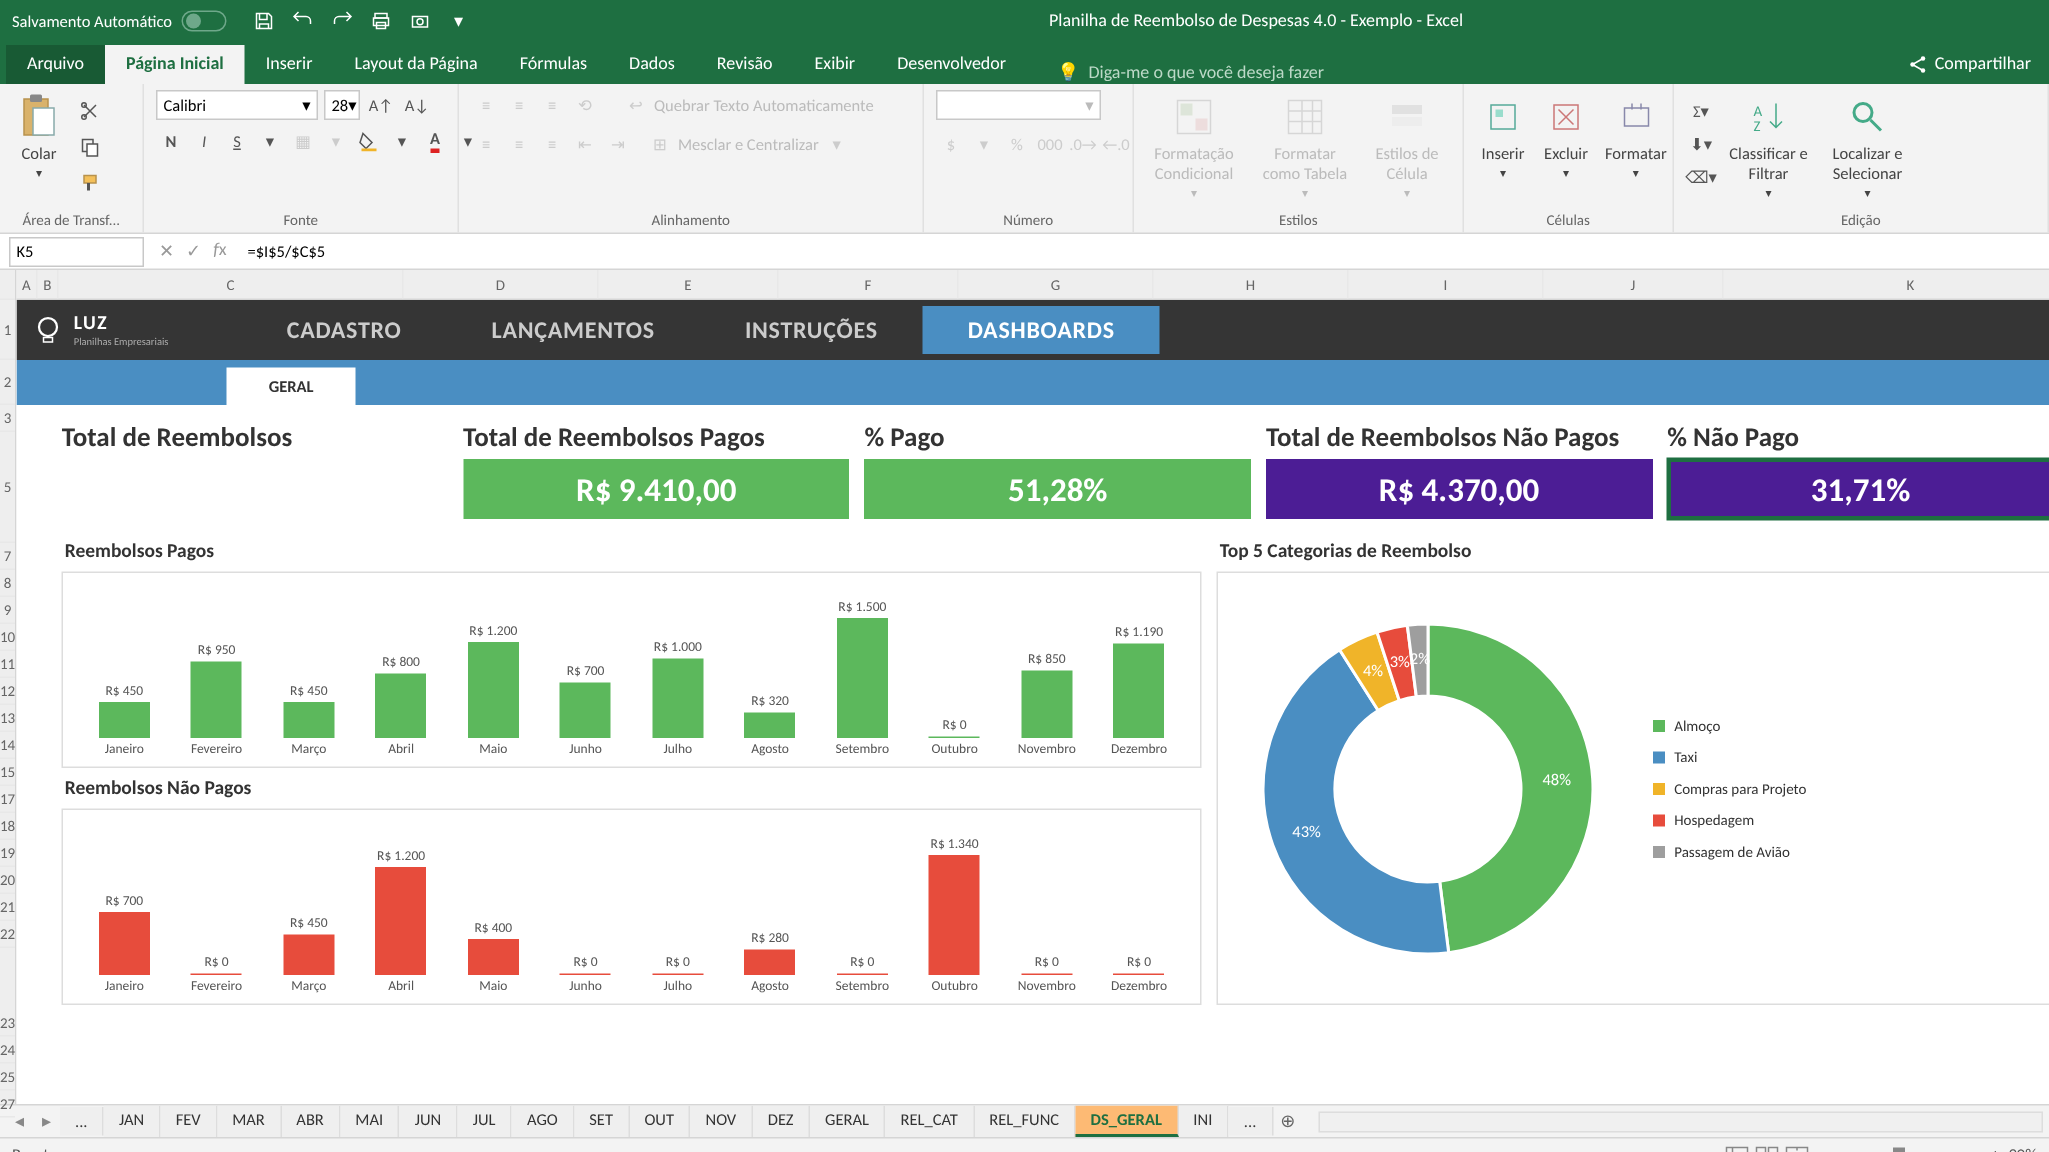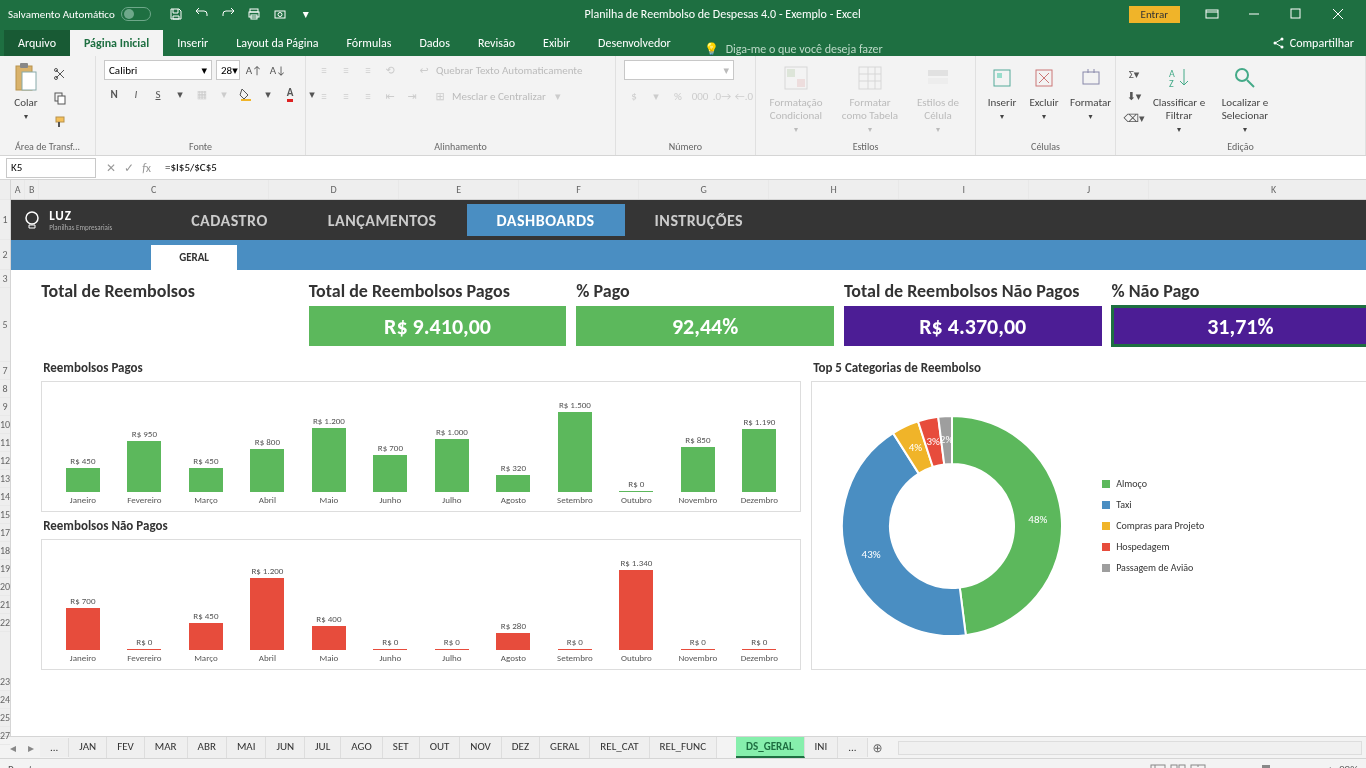--- a/index.html
+++ b/index.html
@@ -90,21 +90,21 @@
 .donut { width: 260px; height: 260px; position: relative; }
 .legend { display: flex; flex-direction: column; gap: 8px; font-size: 10px; color: #333; }
 .legend .item { display: flex; align-items: center; gap: 6px; }
 .legend .sw { width: 8px; height: 8px; }
 
 
 .sheettabs { height: 22px; background: #f3f3f3; border-top: 1px solid #d5d5d5; display: flex; align-items: center; padding: 0 4px; }
 .sheettabs .navarrow { width: 18px; text-align: center; color: #888; cursor: pointer; }
 .sheetlist { display: flex; overflow: hidden; }
 .stab { padding: 3px 10px; font-size: 11px; color: #333; border-right: 1px solid #ddd; background: #efefef; cursor: pointer; white-space: nowrap; }
-.stab.active { background: #86efac; border-bottom: 2px solid #1e6f41; font-weight: 600; color: #1e6f41; margin-left: 19px; }
+.stab.active { background: #fdba74; border-bottom: 2px solid #1e6f41; font-weight: 600; color: #1e6f41; }
 .sheettabs .add { width: 20px; text-align: center; color: #666; cursor: pointer; }
 .hscroll { flex: 1; margin-left: 10px; height: 14px; background: #f0f0f0; border: 1px solid #ddd; position: relative; }
 
 
 .statusbar { height: 22px; background: #f3f3f3; border-top: 1px solid #d5d5d5; display: flex; align-items: center; justify-content: space-between; padding: 0 8px; font-size: 11px; color: #555; }
 .statusbar .views { display: flex; gap: 4px; align-items: center; }
 .statusbar .zoom { display: flex; align-items: center; gap: 6px; }
 .statusbar .slider { width: 100px; height: 4px; background: #ccc; position: relative; }
 .statusbar .slider .thumb { position: absolute; left: 40%; top: -3px; width: 8px; height: 10px; background: #888; }
 
@@ -143,44 +143,20 @@
       </span>
     <span class="qat-btn">
         <svg width="14" height="14" viewBox="0 0 14 14">
           <rect x="2" y="4" width="10" height="7" fill="none" stroke="#fff"></rect>
           <circle cx="7" cy="7.5" r="2" fill="none" stroke="#fff"></circle>
         </svg>
       </span>
     <span class="qat-btn">▾</span>
   </div>
   <div class="title">Planilha de Reembolso de Despesas 4.0 - Exemplo  -  Excel</div>
-  <div class="win-btns">
-    <span class="entrar">Entrar</span>
-    <span class="win-btn">
-        <svg width="14" height="10" viewBox="0 0 14 10">
-          <rect x="1" y="1" width="12" height="8" fill="none" stroke="#fff"></rect>
-          <path d="M1 3h12" stroke="#fff"></path>
-        </svg>
-      </span>
-    <span class="win-btn">
-        <svg width="12" height="12">
-          <path d="M1 6h10" stroke="#fff" stroke-width="1"></path>
-        </svg>
-      </span>
-    <span class="win-btn">
-        <svg width="12" height="12">
-          <rect x="1" y="1" width="9" height="9" fill="none" stroke="#fff"></rect>
-        </svg>
-      </span>
-    <span class="win-btn">
-        <svg width="12" height="12">
-          <path d="M1 1 L11 11 M11 1 L1 11" stroke="#fff" stroke-width="1"></path>
-        </svg>
-      </span>
-  </div>
 </div>
 
 <div class="tabs">
   <div class="tab file">Arquivo</div>
   <div class="tab active">Página Inicial</div>
   <div class="tab">Inserir</div>
   <div class="tab">Layout da Página</div>
   <div class="tab">Fórmulas</div>
   <div class="tab">Dados</div>
   <div class="tab">Revisão</div>
@@ -497,39 +473,39 @@
               <path d="M8 16h6v3H8z" fill="none" stroke="#fff"></path>
             </svg>
           <div>
             <div style="font-size:13px;font-weight:bold;letter-spacing:1px">LUZ</div>
             <div style="font-size:7px;color:#aaa">Planilhas Empresariais</div>
           </div>
         </div>
         <div id="dashnav-items" style="display:flex">
             <div class="navitem">CADASTRO</div>
             <div class="navitem">LANÇAMENTOS</div>
+            <div class="navitem">INSTRUÇÕES</div>
             <div class="navitem active">DASHBOARDS</div>
-            <div class="navitem">INSTRUÇÕES</div>
           </div>
       </div>
       <div class="bluebar">
         <div class="geral">GERAL</div>
       </div>
 
       <div class="kpis">
         <div class="kpi">
             <div class="kpi-label">Total de Reembolsos</div>
           </div>
         <div class="kpi">
             <div class="kpi-label">Total de Reembolsos Pagos</div>
             <div class="kpi-val green">R$ 9.410,00</div>
           </div>
         <div class="kpi">
             <div class="kpi-label">% Pago</div>
-            <div class="kpi-val green">92,44%</div>
+            <div class="kpi-val green">51,28%</div>
           </div>
         <div class="kpi">
             <div class="kpi-label">Total de Reembolsos Não Pagos</div>
             <div class="kpi-val red">R$ 4.370,00</div>
           </div>
         <div class="kpi">
             <div class="kpi-label">% Não Pago</div>
             <div class="kpi-val red selected">31,71%</div>
           </div>
       </div>

